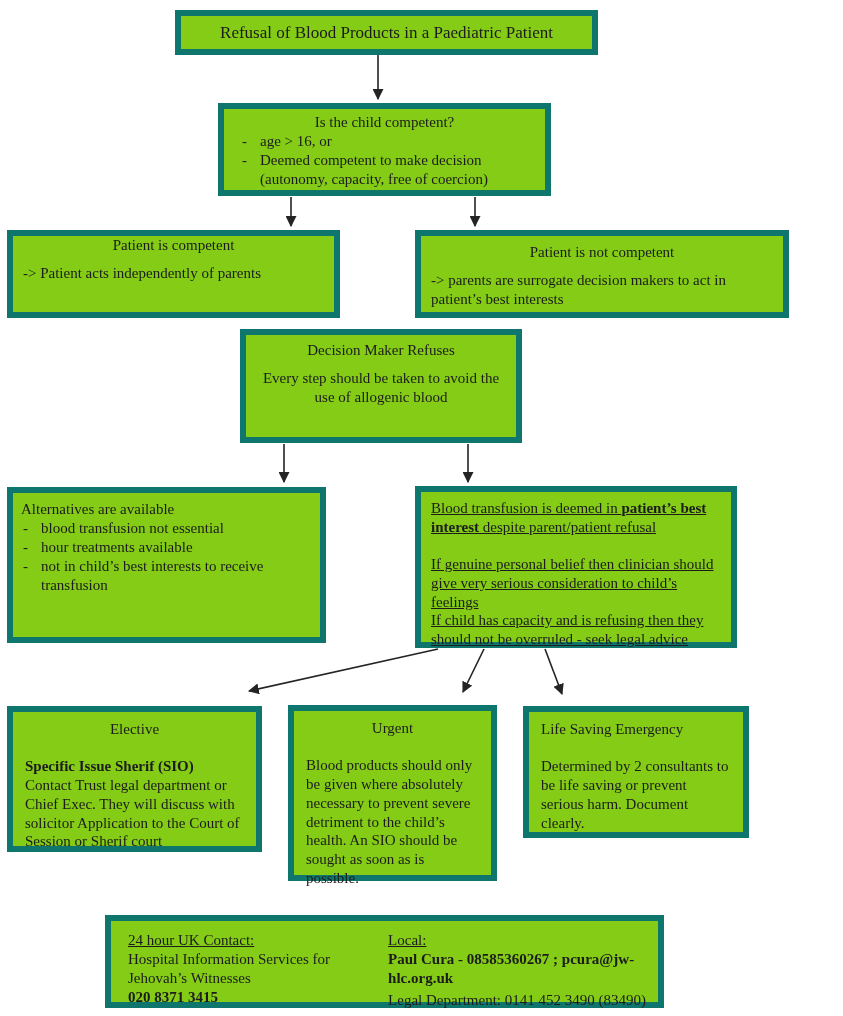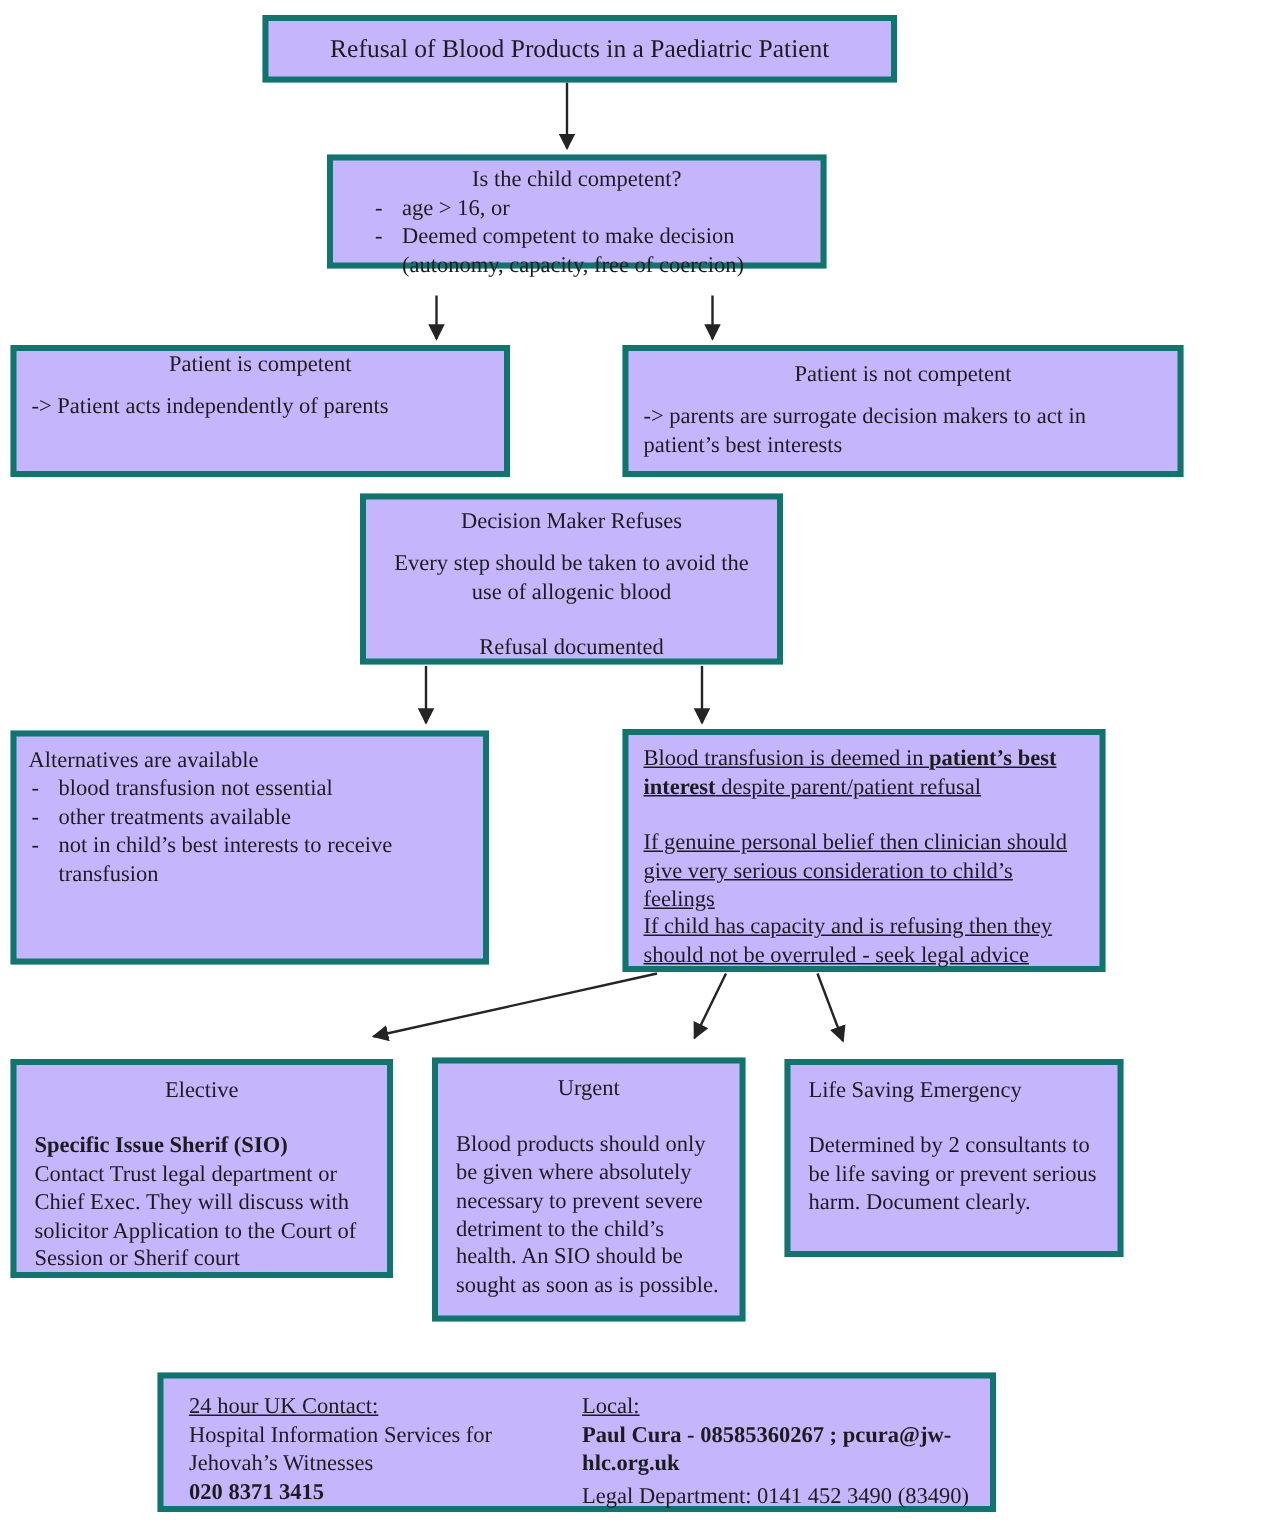--- a/index.html
+++ b/index.html
@@ -12,22 +12,22 @@
     width: 843px;
     height: 1016px;
     background: #ffffff;
     font-family: "Liberation Serif", "DejaVu Serif", serif;
     font-size: 15px;
     color: #1c1c1c;
     line-height: 1.26;
   }
   .box {
     position: absolute;
-    border: 4px solid #0f766e;
-    background: #c4b5fd;
+    border: 6px solid #0f766e;
+    background: #84cc16;
     box-sizing: border-box;
   }
   .center { text-align: center; }
   .heading { display: block; }
   .gap { height: 18px; }
   .gap-sm { height: 9px; }
   .bullets { margin: 0; padding: 0 6px 0 10px; }
   .bullet-row {
     display: flex;
     align-items: flex-start;
@@ -43,21 +43,21 @@
     position: absolute;
     left: 0; top: 0;
     width: 843px; height: 1016px;
     pointer-events: none;
   }
 
   
   #title-box        { left: 175px; top: 10px;  width: 423px; height: 45px;
                       display: flex; align-items: center; justify-content: center;
                       font-size: 17px; }
-  #question-box     { left: 218px; top: 103px; width: 333px; height: 76px; padding: 4px 18px; }
+  #question-box     { left: 218px; top: 103px; width: 333px; height: 93px; padding: 4px 8px; }
   #competent-box    { left: 7px;   top: 230px; width: 333px; height: 88px; padding: 0 10px; }
   #notcompetent-box { left: 415px; top: 230px; width: 374px; height: 88px; padding: 7px 10px; }
   #decision-box     { left: 240px; top: 329px; width: 282px; height: 114px; padding: 6px 10px; }
   #alternatives-box { left: 7px;   top: 487px; width: 319px; height: 156px; padding: 7px 8px; }
   #transfusion-box  { left: 415px; top: 486px; width: 322px; height: 162px; padding: 7px 10px; text-decoration: underline; }
   #elective-box     { left: 7px;   top: 706px; width: 255px; height: 146px; padding: 8px 12px; }
   #urgent-box       { left: 288px; top: 705px; width: 209px; height: 176px; padding: 8px 12px; }
   #emergency-box    { left: 523px; top: 706px; width: 226px; height: 132px; padding: 8px 12px; }
   #contact-box      { left: 105px; top: 915px; width: 559px; height: 93px; padding: 10px 0 0 17px;
                       display: flex; }
@@ -114,33 +114,32 @@
     <span class="heading center">Patient is not competent</span>
     <div class="gap-sm"></div>
     <div>-&gt; parents are surrogate decision makers to act in patient’s best interests</div>
   </div>
 
   <div class="box center" id="decision-box">
     <span class="heading">Decision Maker Refuses</span>
     <div class="gap-sm"></div>
     <div>Every step should be taken to avoid the use of allogenic blood</div>
     <div class="gap"></div>
-    <div>Refusal documented</div>
   </div>
 
   <div class="box" id="alternatives-box">
     <span class="heading">Alternatives are available</span>
     <div class="bullets" style="padding-left:2px;">
       <div class="bullet-row">
         <span class="bullet-dash">-</span>
         <span class="bullet-text">blood transfusion not essential</span>
       </div>
       <div class="bullet-row">
         <span class="bullet-dash">-</span>
-        <span class="bullet-text">other treatments available</span>
+        <span class="bullet-text">hour treatments available</span>
       </div>
       <div class="bullet-row">
         <span class="bullet-dash">-</span>
         <span class="bullet-text">not in child’s best interests to receive transfusion</span>
       </div>
     </div>
   </div>
 
   <div class="box" id="transfusion-box">
     <div>

